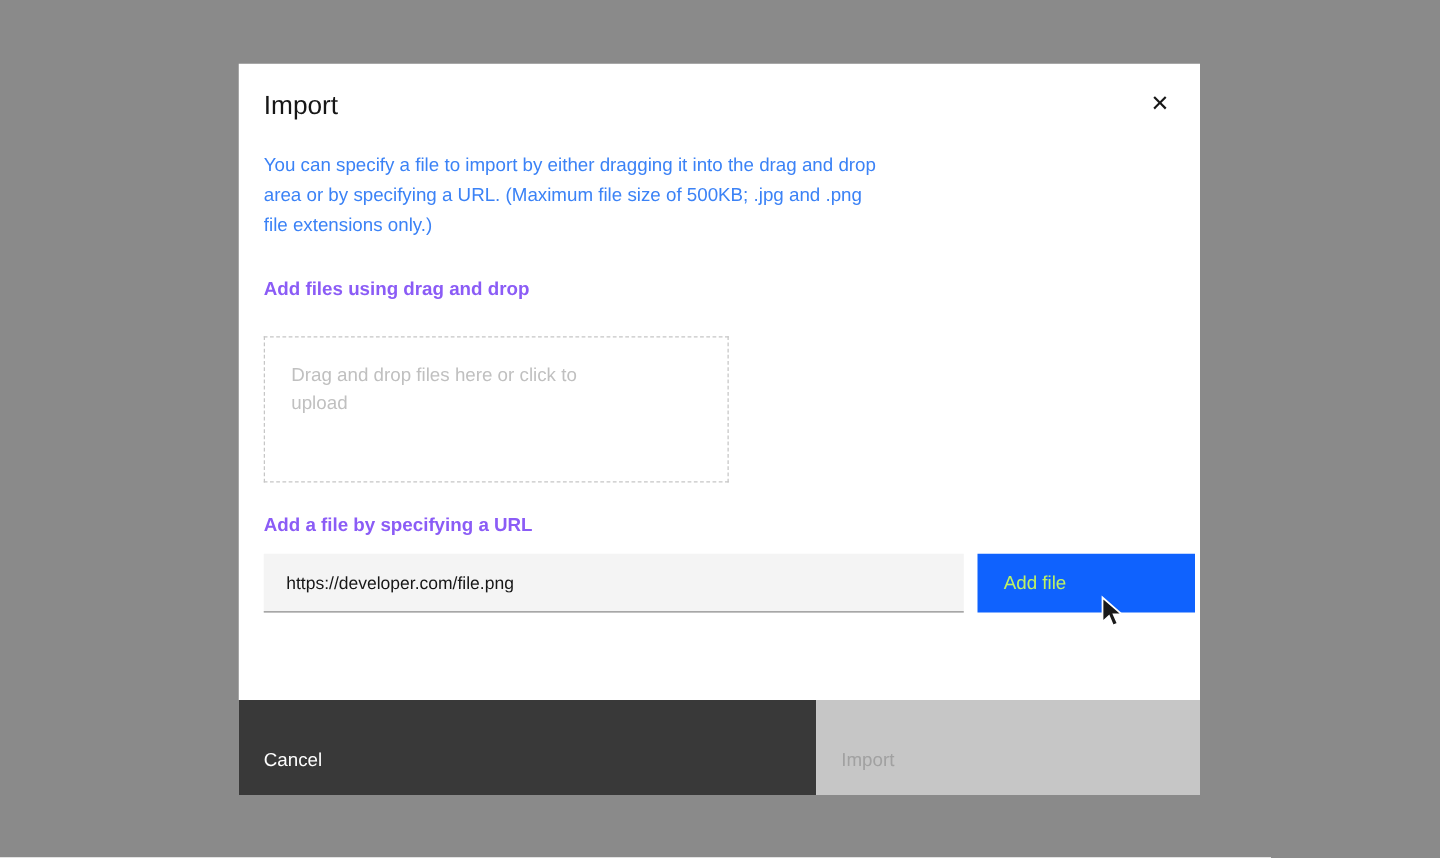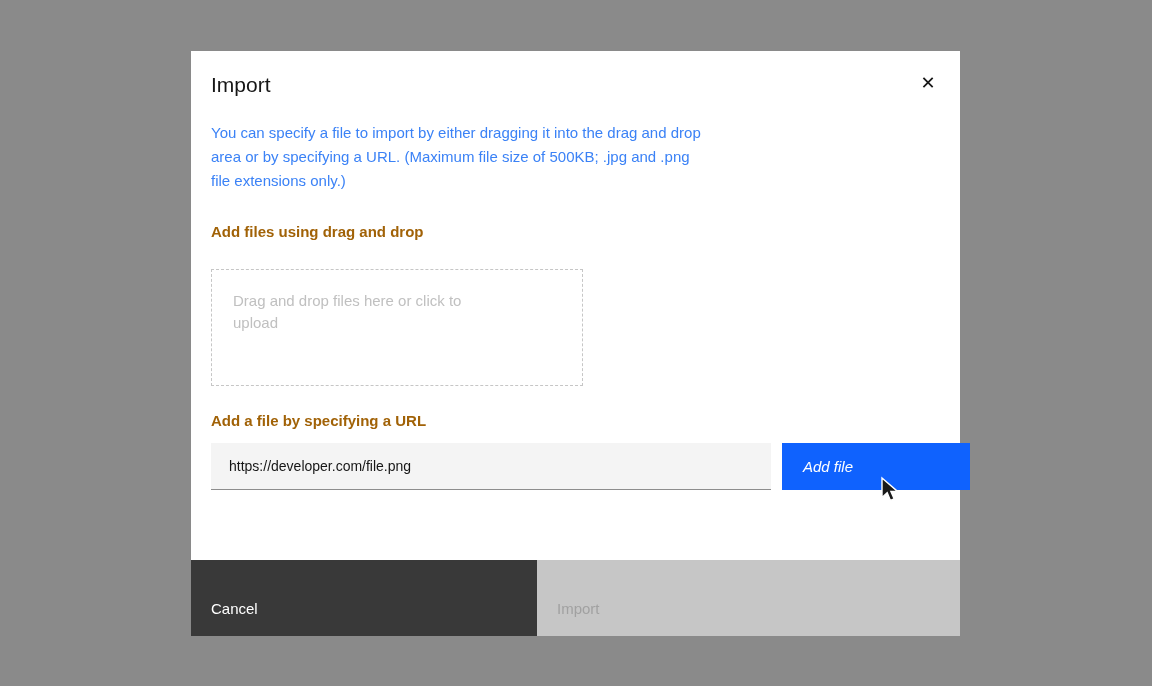--- a/index.html
+++ b/index.html
@@ -50,21 +50,21 @@
     width: 500px;
     font-size: 15px;
     line-height: 24px;
     color: #3b82f6;
   }
   .section-label {
     position: absolute;
     left: 20px;
     font-size: 15px;
     font-weight: 700;
-    color: #a16207;
+    color: #8b5cf6;
   }
   .section-label.dragdrop { top: 172px; }
   .section-label.urllabel { top: 361px; }
   .dropzone {
     position: absolute;
     left: 20px;
     top: 218px;
     width: 372px;
     height: 117px;
     border: 1px dashed #c6c6c6;
@@ -92,52 +92,51 @@
     background: #f4f4f4;
     border: none;
     border-bottom: 1px solid #8d8d8d;
     padding: 0 18px;
     font-size: 14px;
     color: #161616;
     font-family: "Liberation Sans", sans-serif;
     outline: none;
   }
   .add-file-btn {
-    width: 188px;
+    width: 174px;
     height: 47px;
     background: #0f62fe;
     border: none;
-    color: #ffffff;
+    color: #bef264;
     font-size: 15px;
     text-align: left;
     padding-left: 21px;
     cursor: pointer;
     font-family: "Liberation Sans", sans-serif;
-    font-style: italic;
   }
   .modal-footer {
     position: absolute;
     left: 0;
     top: 509px;
     width: 769px;
     height: 76px;
     display: flex;
   }
   .footer-btn {
     height: 76px;
     border: none;
     font-size: 15px;
     text-align: left;
     padding: 21px 0 0 20px;
     cursor: pointer;
     font-family: "Liberation Sans", sans-serif;
     display: block;
   }
   .cancel-btn {
-    width: 346px;
+    width: 462px;
     background: #393939;
     color: #ffffff;
   }
   .import-btn {
     flex: 1;
     background: #c6c6c6;
     color: #a1a1a1;
     cursor: default;
   }
   .cursor {

